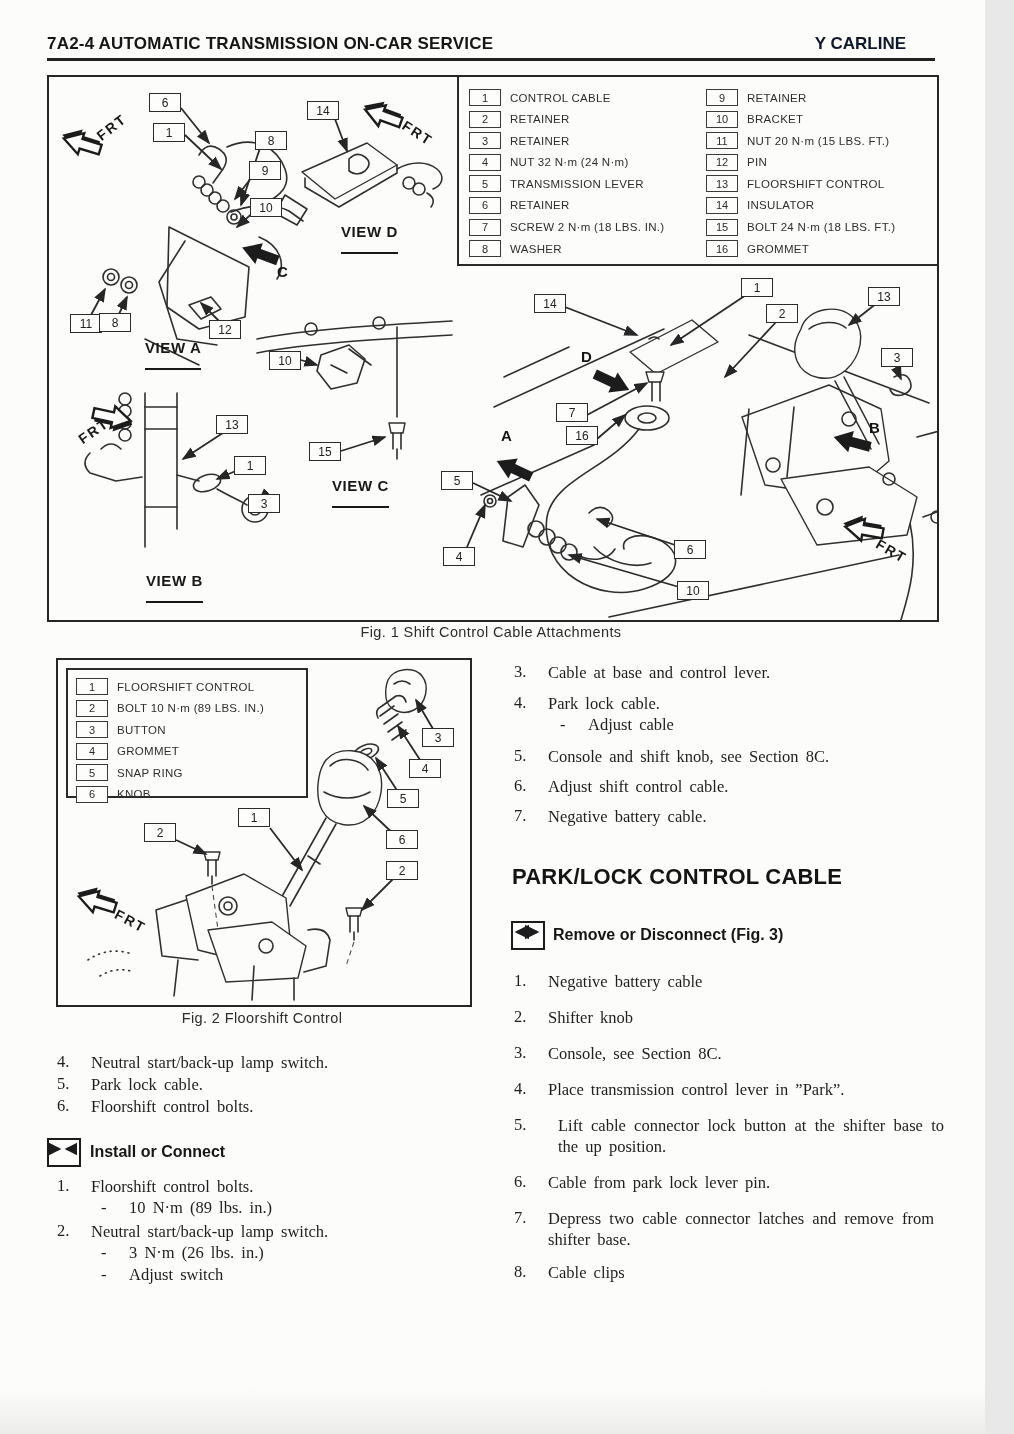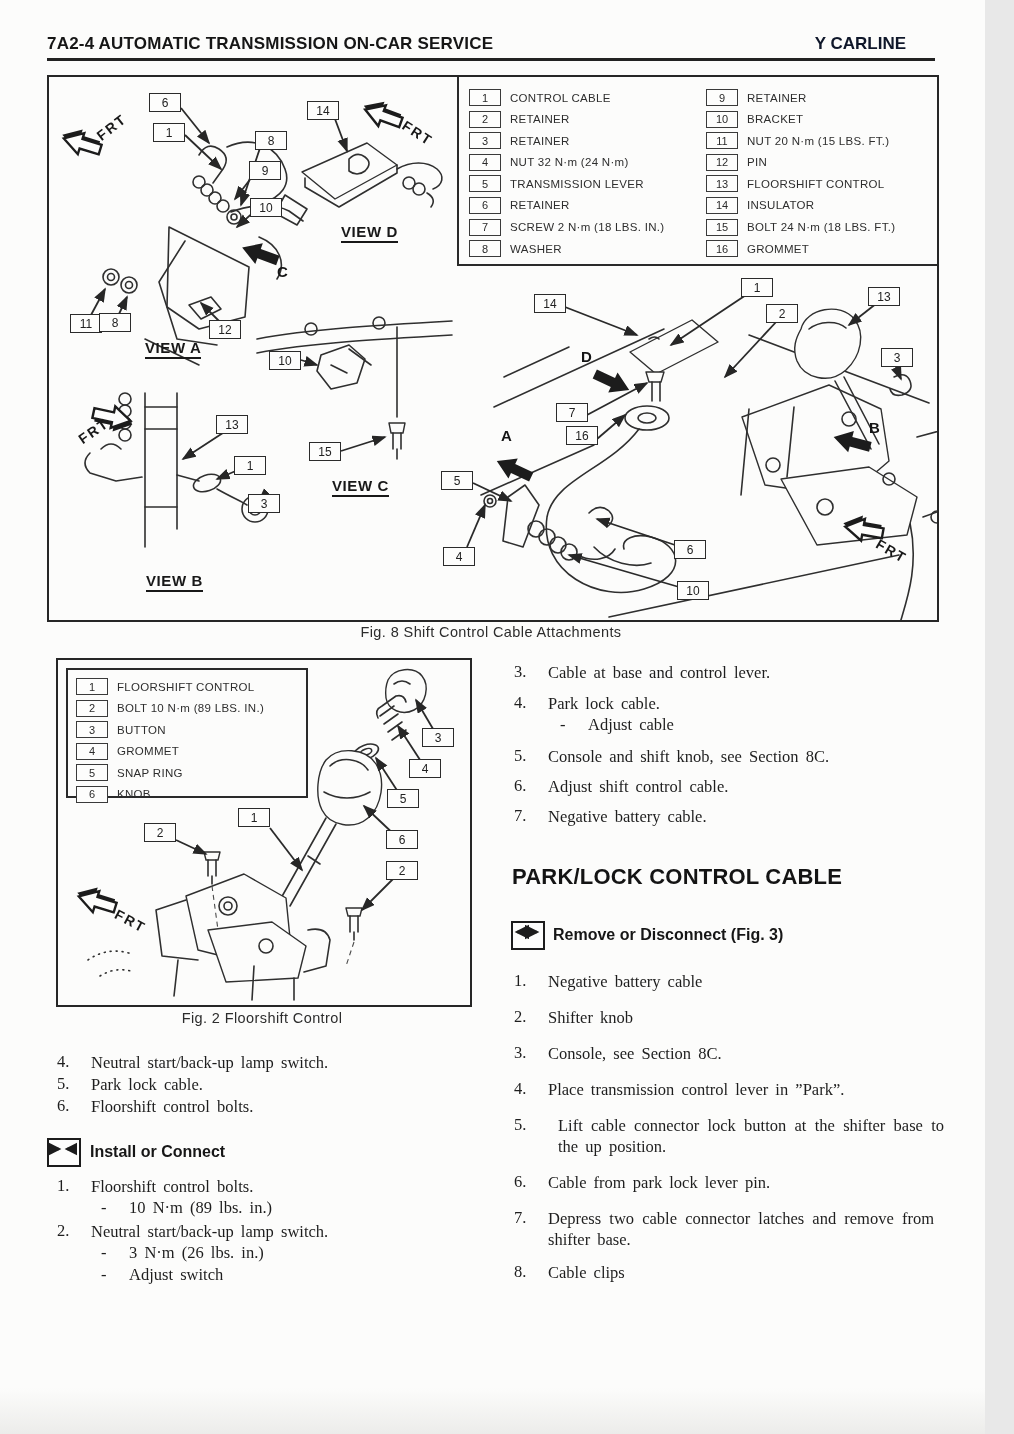--- a/index.html
+++ b/index.html
@@ -21,21 +21,21 @@
   .legend-box{position:absolute;border:2px solid #2a2a2a;}
   .lg-row{display:flex;align-items:center;gap:9px;margin-bottom:4.6px;}
   .lg-num{flex:0 0 30px;height:15px;border:1.5px solid #3a3a3a;display:flex;align-items:center;
         justify-content:center;font:11px "Liberation Sans",sans-serif;color:#2a2a2a;background:#fdfdfc;}
   .lg-label{font:11.5px "Liberation Sans",sans-serif;letter-spacing:.3px;color:#2e2e2e;white-space:nowrap;}
   
   .co{position:absolute;width:32px;height:19px;border:1.7px solid #2b2b2b;background:#fdfdfc;
         display:flex;align-items:center;justify-content:center;
         font:12px "Liberation Sans",sans-serif;color:#222;z-index:4;box-sizing:border-box;}
   .viewlbl{position:absolute;font:bold 15px "Liberation Sans",sans-serif;color:#181818;
-        border-bottom:2.2px solid #181818;padding-bottom:1px;letter-spacing:.6px;z-index:4;}
+        border-bottom:2.2px solid #181818;padding-bottom:12px;letter-spacing:.6px;z-index:4;}
   .frt{position:absolute;font:bold 14px "Liberation Sans",sans-serif;color:#181818;
         letter-spacing:2px;z-index:4;}
   .dirletter{position:absolute;font:bold 15px "Liberation Sans",sans-serif;color:#151515;z-index:4;}
   
   .li{position:absolute;}
   .li .num{position:absolute;left:0;top:0;font:16.5px "Liberation Serif",serif;}
   .li .txt{margin-left:34px;font:16.5px "Liberation Serif",serif;word-spacing:3px;
         text-align:justify;line-height:21px;}
   .sub{position:absolute;font:16.5px "Liberation Serif",serif;}
   .sub .dash{position:absolute;left:0;top:0;}
@@ -338,21 +338,21 @@
     <div class="co" style="left:819px;top:210px;">13</div>
     <div class="co" style="left:832px;top:271px;">3</div>
     <div class="co" style="left:507px;top:326px;">7</div>
     <div class="co" style="left:517px;top:349px;">16</div>
     <div class="co" style="left:392px;top:394px;">5</div>
     <div class="co" style="left:394px;top:470px;">4</div>
     <div class="co" style="left:625px;top:463px;">6</div>
     <div class="co" style="left:628px;top:504px;">10</div>
   </div>
 
-  <div class="caption" style="left:47px;top:624px;width:888px;">Fig. 8 Shift Control Cable Attachments</div>
+  <div class="caption" style="left:47px;top:624px;width:888px;">Fig. 1 Shift Control Cable Attachments</div>
 
   <div class="figbox" style="left:56px;top:658px;width:412px;height:345px;">
 
     <svg width="412" height="345" viewBox="0 0 412 345">
       <defs>
         <marker id="ah2" markerWidth="9" markerHeight="8" refX="7" refY="3" orient="auto">
           <path d="M0,0 L8,3 L0,6 Z" fill="#262626"></path>
         </marker>
       </defs>
       <g>

